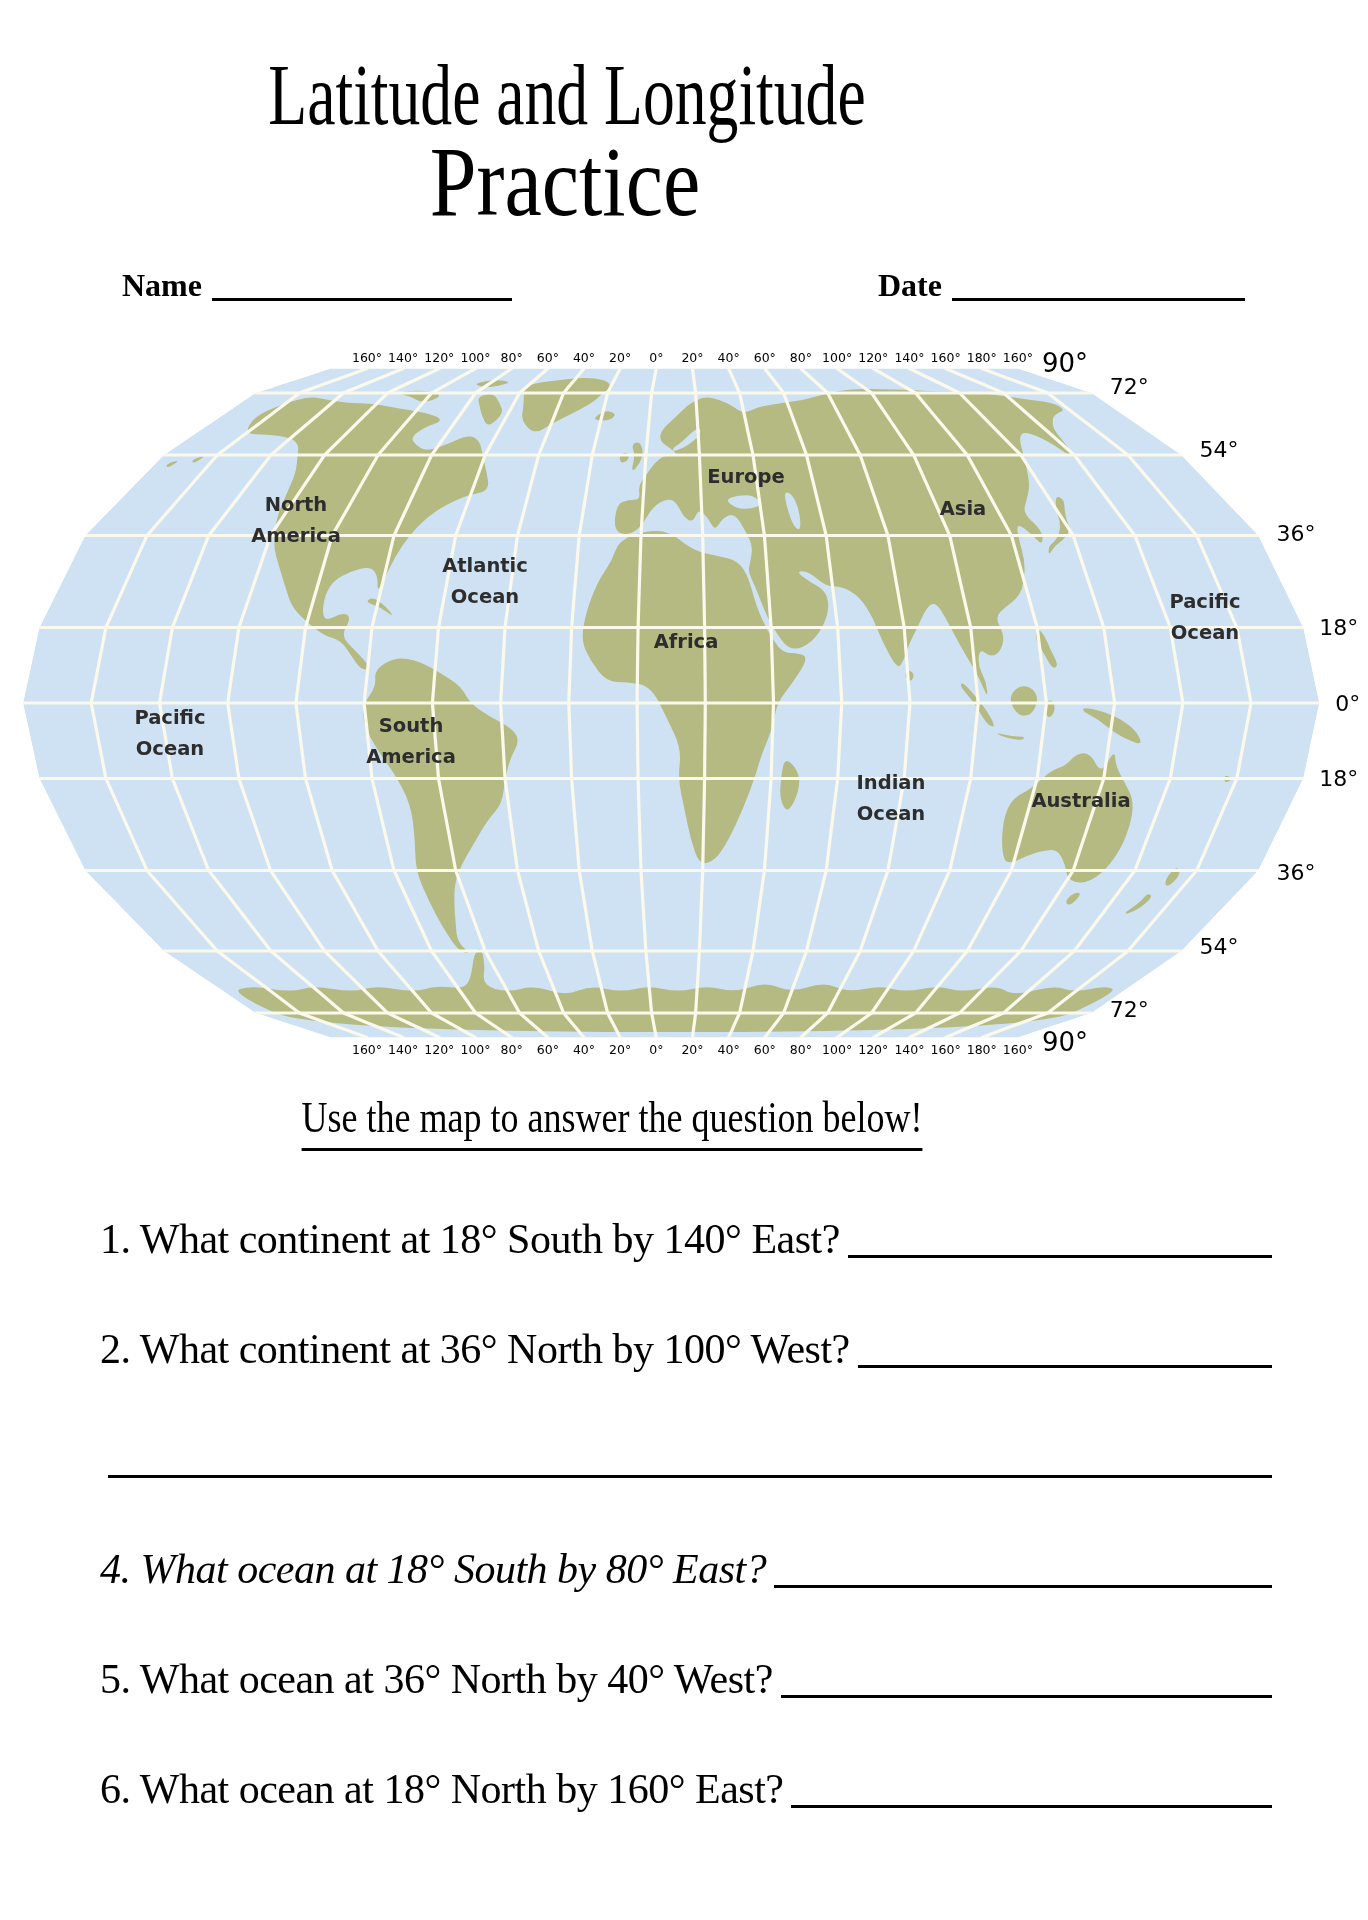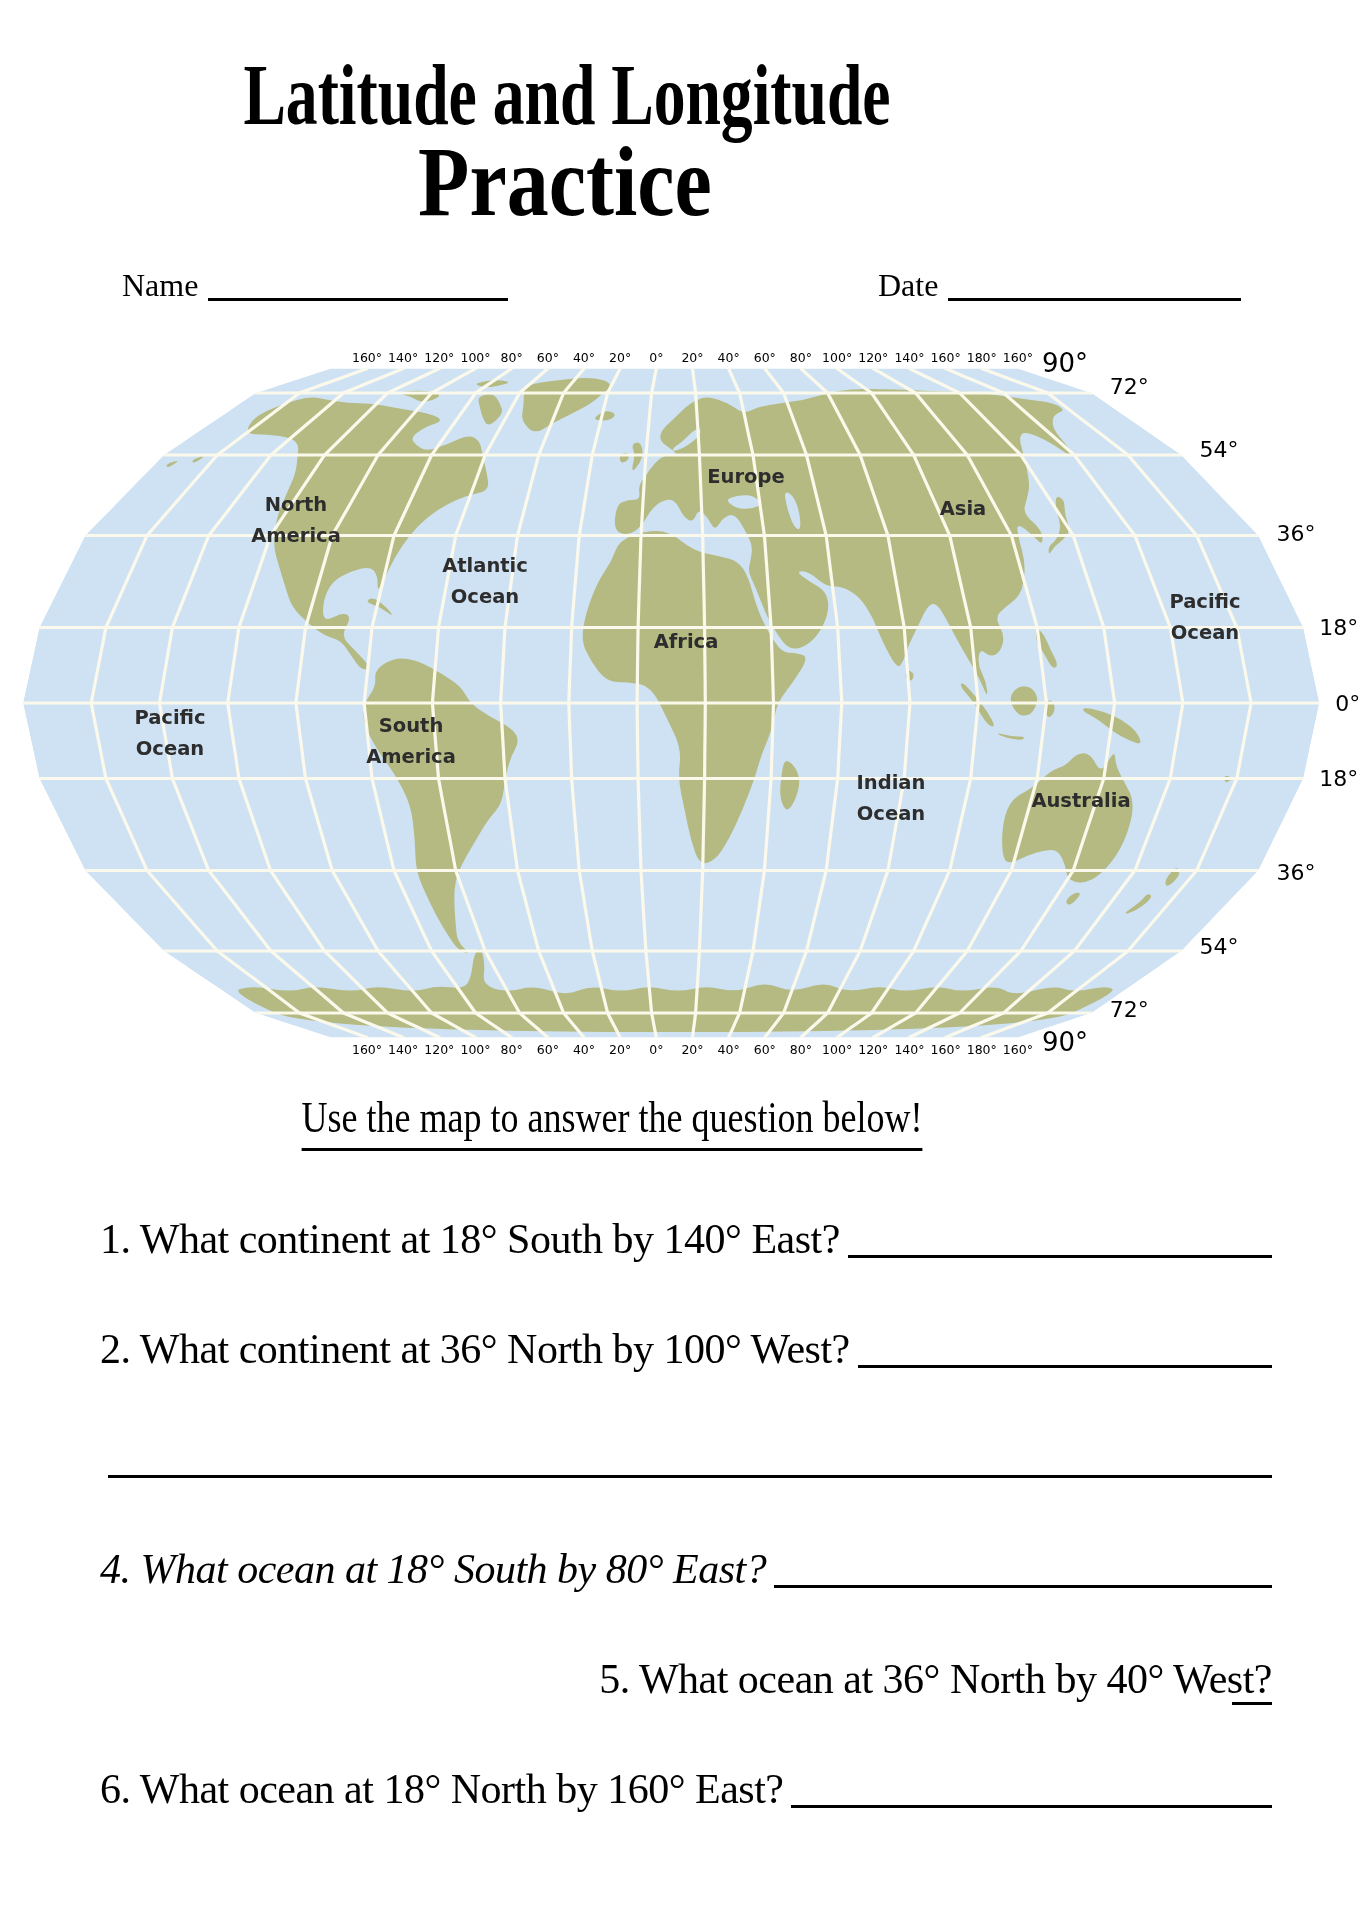--- a/index.html
+++ b/index.html
@@ -1,23 +1,23 @@
 <!DOCTYPE html>
 <html><head>
 <meta charset="utf-8">
 <style>
   html,body{margin:0;padding:0;background:#888;}
   .page{position:relative;width:1368px;height:1920px;background:#ffffff;overflow:hidden;
         font-family:"Liberation Serif", serif;color:#000;margin:0 auto;}
-  .title-wrap{position:absolute;left:0;top:0;width:1368px;height:240px;font-weight:bold;}
+  .title-wrap{position:absolute;left:0;top:0;width:1368px;height:240px;}
   .title1{position:absolute;left:567px;top:52px;transform:translateX(-50%) scaleX(0.74);
           transform-origin:center;font-size:86px;line-height:1;white-space:nowrap;}
   .title2{position:absolute;left:565px;top:132px;transform:translateX(-50%) scaleX(0.84);
           transform-origin:center;font-size:100px;line-height:1;white-space:nowrap;}
-  .field{position:absolute;display:flex;align-items:flex-end;font-size:32px;line-height:1;}
+  .field{position:absolute;display:flex;align-items:flex-end;font-size:32px;line-height:1;font-weight:bold;}
   .field-name{left:122px;top:268px;}
   .field-date{left:878px;top:268px;}
   .flabel{margin-right:10px;}
   .fblank{display:inline-block;border-bottom:3px solid #000;height:30px;}
   .fblank-name{width:300px;}
   .fblank-date{width:293px;}
   #map-svg{position:absolute;left:0;top:0;z-index:1;pointer-events:none;}
   .z2{z-index:2;}
   .subhead-wrap{position:absolute;left:0;top:1095px;width:1132px;text-align:center;padding-left:46px;}
   .subhead{display:inline-block;font-size:45px;line-height:1;transform:scaleX(0.80);
@@ -201,21 +201,21 @@
         <span class="qtext">2. What continent at 36° North by 100° West?</span>
         <span class="qblank"></span>
       </div>
       <div class="qrow" style="top: 1436px;">
         <span class="qblank"></span>
       </div>
       <div class="qrow" style="top: 1546px; font-style: italic;">
         <span class="qtext">4. What ocean at 18° South by 80° East?</span>
         <span class="qblank"></span>
       </div>
-      <div class="qrow" style="top: 1656px; flex-direction: column;">
+      <div class="qrow" style="top: 1656px;">
         <span class="qtext">5. What ocean at 36° North by 40° West?</span>
         <span class="qblank"></span>
       </div>
       <div class="qrow" style="top: 1766px; justify-content: flex-end;">
         <span class="qtext">6. What ocean at 18° North by 160° East?</span>
         <span class="qblank"></span>
       </div>
     </div>
 
 </div>

